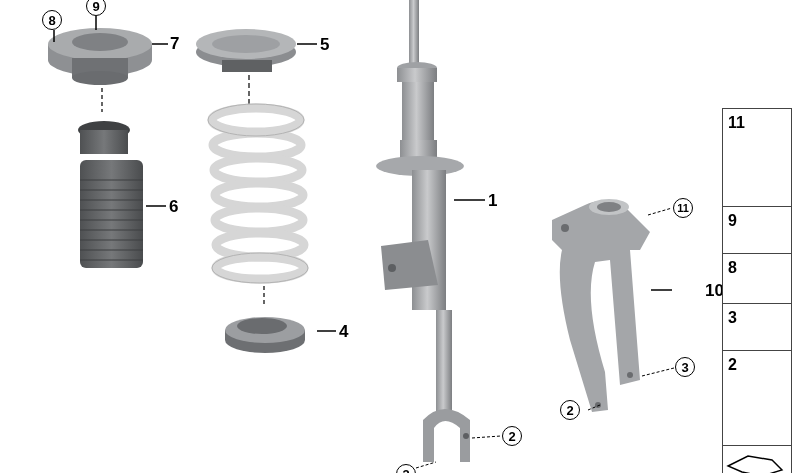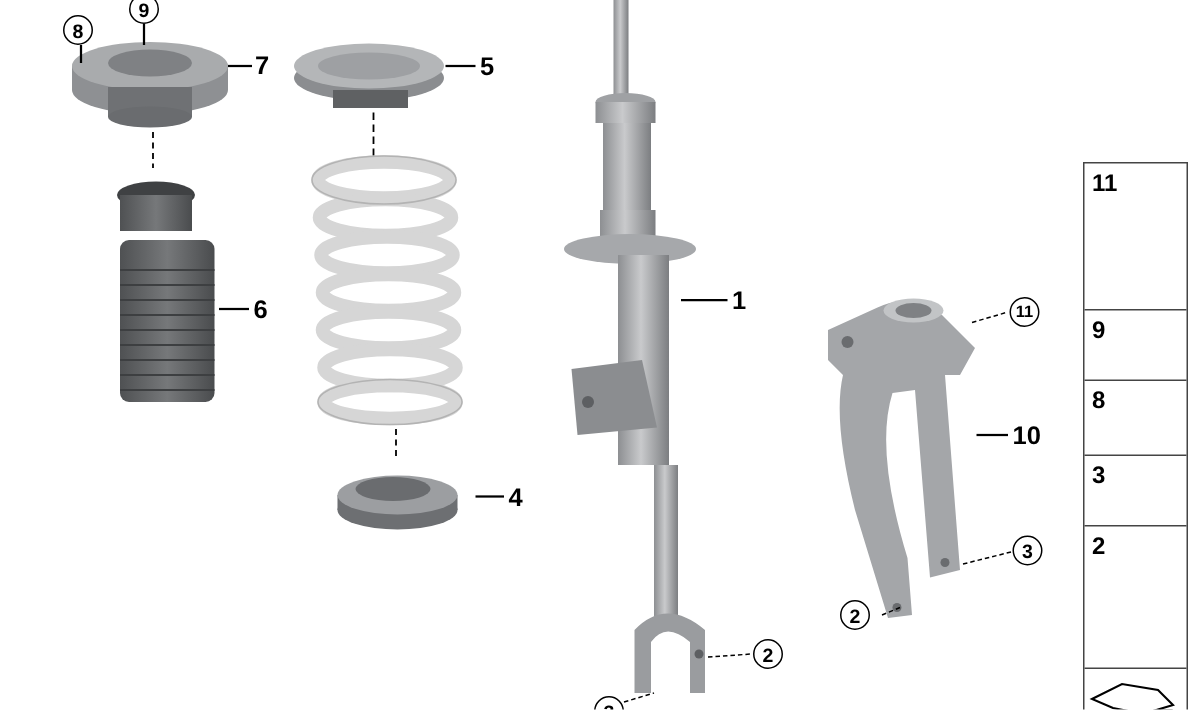--- a/index.html
+++ b/index.html
@@ -147,21 +147,21 @@
     <path d="M728 466 L748 456 L772 460 L782 470 L762 476 L742 472 Z" fill="#fff" stroke="#000" stroke-width="1.4"></path>
     <polygon points="762,476 782,470 782,473 762,479" fill="#000"></polygon>
   </g>
 </svg>
 
 <div class="lbl" style="left:170px;top:35px;">7</div>
 <div class="lbl" style="left:320px;top:36px;">5</div>
 <div class="lbl" style="left:169px;top:198px;">6</div>
 <div class="lbl" style="left:339px;top:323px;">4</div>
 <div class="lbl" style="left:488px;top:192px;">1</div>
-<div class="lbl" style="left:675px;top:282px;">10</div>
+<div class="lbl" style="left:705px;top:282px;">10</div>
 
 <div class="circ" style="left:42px;top:10px;">8</div>
 <div class="circ" style="left:86px;top:-4px;">9</div>
 <div class="circ small" style="left:673px;top:198px;">11</div>
 <div class="circ" style="left:502px;top:426px;">2</div>
 <div class="circ" style="left:560px;top:400px;">2</div>
 <div class="circ" style="left:675px;top:357px;">3</div>
 <div class="circ" style="left:396px;top:464px;">3</div>
 
 <div class="kit">

